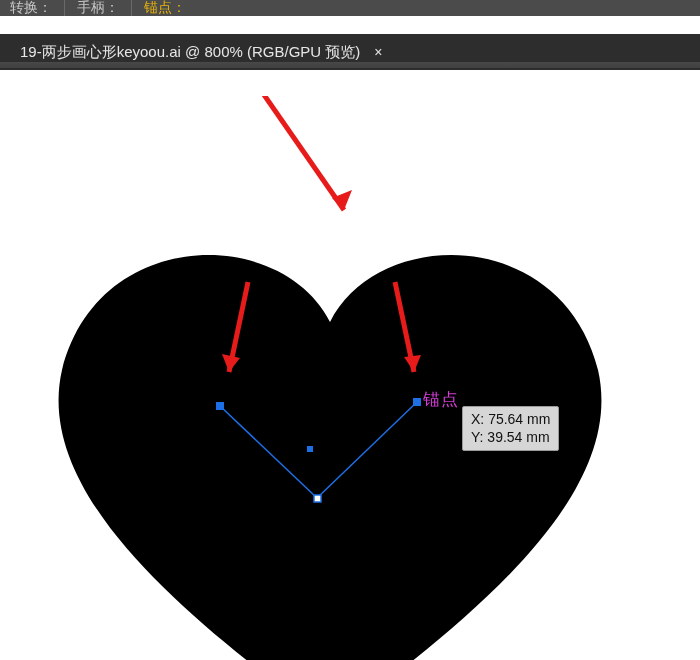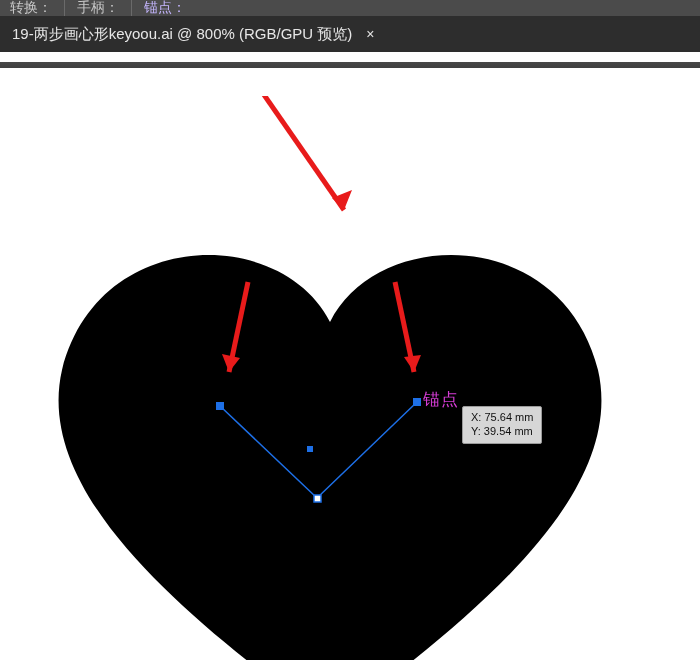--- a/index.html
+++ b/index.html
@@ -17,30 +17,30 @@
       height: 16px;
       background: #4b4b4b;
       display: flex;
       align-items: center;
       color: #c8c8c8;
       font-size: 14px;
       padding-left: 10px;
       gap: 12px;
     }
     .options-bar .sep { width: 1px; height: 16px; background: #6a6a6a; }
-    .options-bar .label-strong { color: #c4b5fd; }
+    .options-bar .label-strong { color: #eab308; }
     .tabs-bar {
       position: absolute;
-      top: 16px; left: 0;
+      top: 34px; left: 0;
       width: 700px;
       height: 36px;
       background: #2d2d2d;
       display: flex;
       align-items: center;
-      padding-left: 6px;
+      padding-left: 14px;
     }
     .tab {
       height: 36px;
       display: flex;
       align-items: center;
       padding: 0 10px 0 6px;
       color: #e6e6e6;
       font-size: 15px;
       background: #2d2d2d;
       gap: 10px;
@@ -92,21 +92,21 @@
       letter-spacing: 1px;
     }
     .coord-box {
       position: absolute;
       left: 462px;
       top: 310px;
       background: #d6d6d6;
       border: 1px solid #9a9a9a;
       border-radius: 2px;
       padding: 3px 8px 4px 8px;
-      font-size: 11px;
+      font-size: 14px;
       color: #111;
       line-height: 1.3;
       box-shadow: 0 1px 2px rgba(0,0,0,.25);
     }
     .coord-box .row { white-space: nowrap; }
   </style>
 </head>
 <body>
 
 <div class="app">

